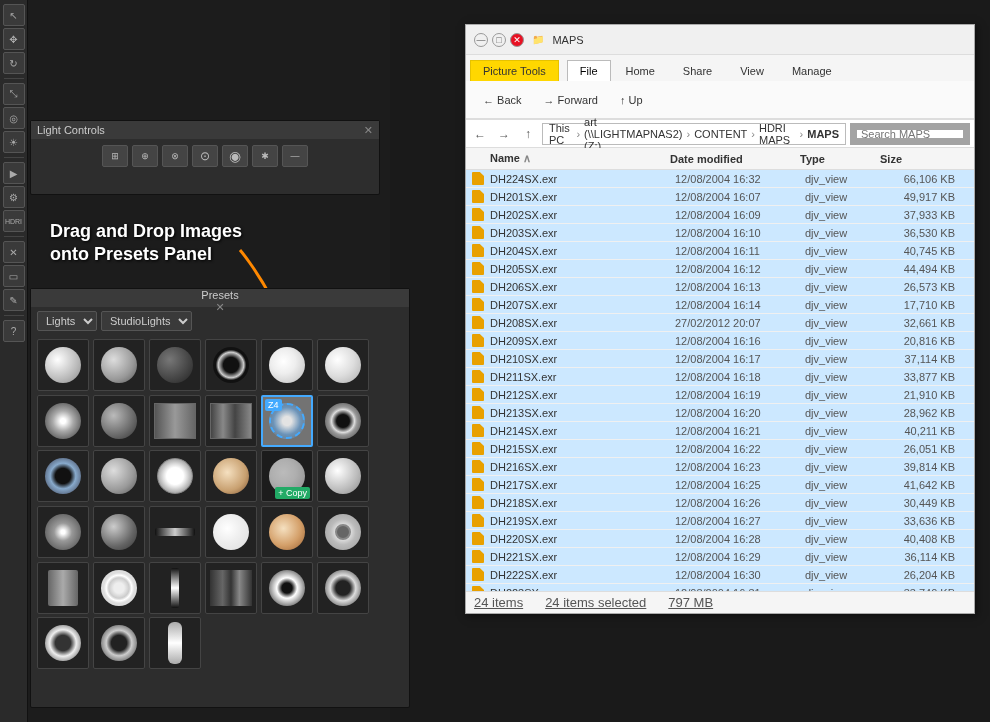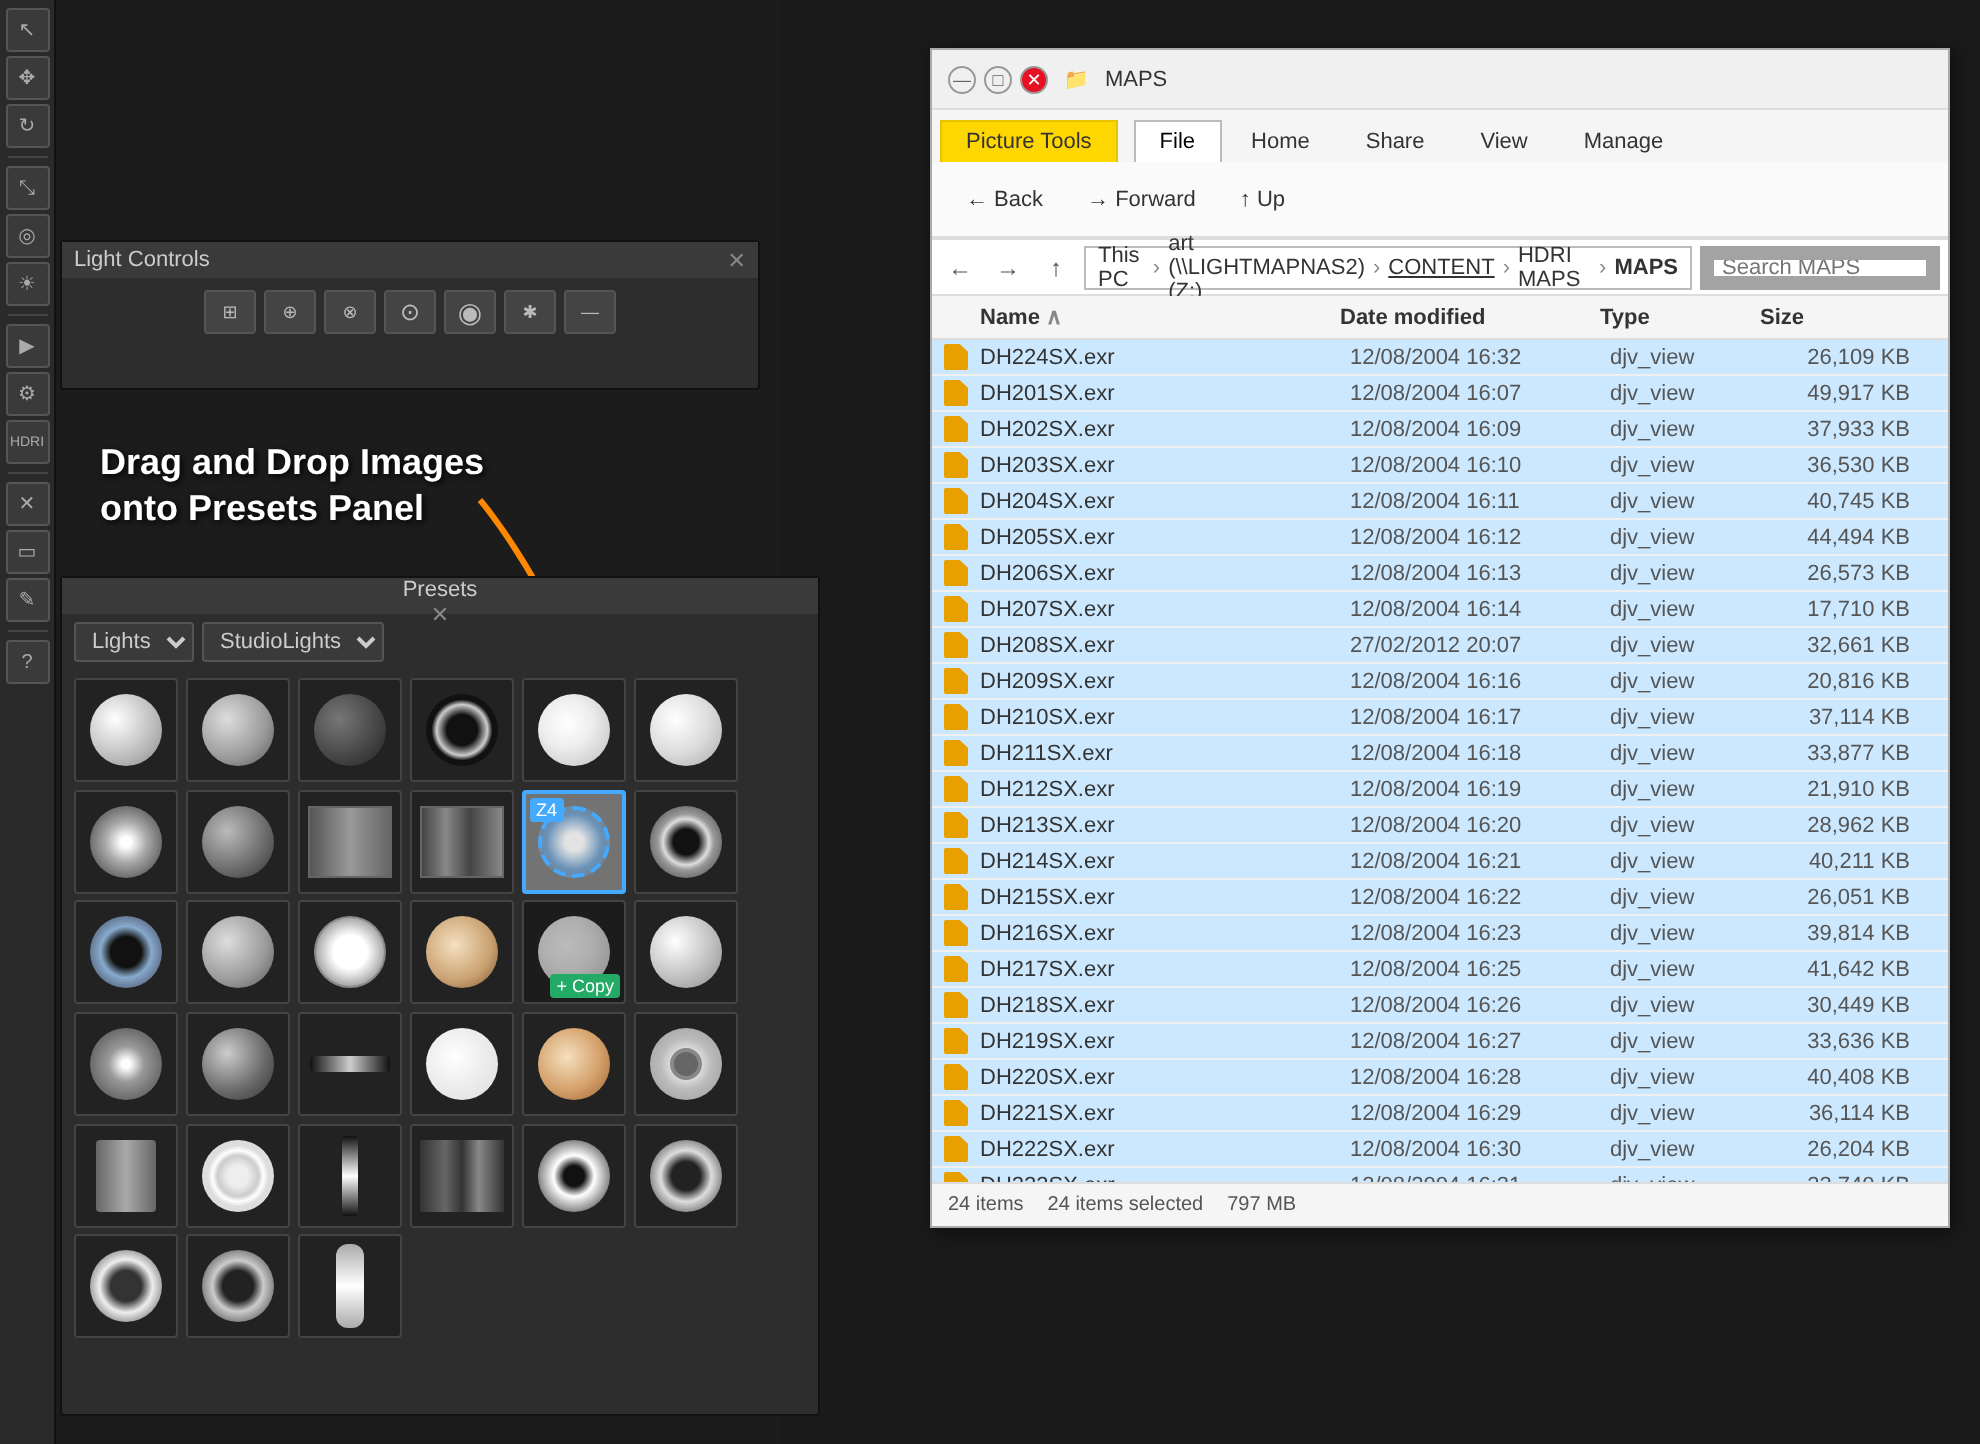--- a/index.html
+++ b/index.html
@@ -444,23 +444,24 @@
     .fe-file-date { width: 130px; font-size: 11px; color: #555; }
     .fe-file-type { width: 80px; font-size: 11px; color: #555; }
     .fe-file-size { width: 70px; font-size: 11px; color: #555; text-align: right; }
     .fe-status-bar {
       height: 22px;
       background: #f5f5f5;
       border-top: 1px solid #ddd;
       display: flex;
       align-items: center;
       padding: 0 8px;
-      font-size: 10px;
+      font-size: 13px;
       color: #555;
-      gap: 12px;
+      gap: 22px;
+      text-decoration: underline;
     }
   </style>
 </head>
 <body>
 
 <div class="left-toolbar">
   <div class="toolbar-btn">↖</div>
   <div class="toolbar-btn">✥</div>
   <div class="toolbar-btn">↻</div>
   <div class="toolbar-sep"></div>
@@ -668,21 +669,21 @@
 
   <div class="fe-address-bar">
     <button class="fe-nav-btn">←</button>
     <button class="fe-nav-btn">→</button>
     <button class="fe-nav-btn">↑</button>
     <div class="fe-breadcrumb">
       <span style="cursor:pointer;">This PC</span>
       <span class="breadcrumb-sep">›</span>
       <span style="cursor:pointer;">art (\\LIGHTMAPNAS2) (Z:)</span>
       <span class="breadcrumb-sep">›</span>
-      <span style="cursor:pointer;text-decoration:underline;">CONTENT</span>
+      <span style="cursor:pointer;">CONTENT</span>
       <span class="breadcrumb-sep">›</span>
       <span style="cursor:pointer;">HDRI MAPS</span>
       <span class="breadcrumb-sep">›</span>
       <span style="cursor:pointer;font-weight:600;">MAPS</span>
     </div>
     <input class="fe-search" type="text" placeholder="Search MAPS" style="">
   </div>
 
   <div class="fe-column-header">
     <span class="fe-col fe-col-name">
@@ -694,21 +695,21 @@
   </div>
 
   <div class="fe-file-list" id="file-list">
   <div class="fe-file-row selected">
     <div class="fe-file-icon">
       <div class="file-icon-shape" style="background: #e8a000;"></div>
     </div>
     <span class="fe-file-name">DH224SX.exr</span>
     <span class="fe-file-date">12/08/2004 16:32</span>
     <span class="fe-file-type">djv_view</span>
-    <span class="fe-file-size">26,109 KB</span>
+    <span class="fe-file-size">66,106 KB</span>
   </div>
       <div class="fe-file-row selected">
     <div class="fe-file-icon">
       <div class="file-icon-shape" style="background: #e8a000;"></div>
     </div>
     <span class="fe-file-name">DH201SX.exr</span>
     <span class="fe-file-date">12/08/2004 16:07</span>
     <span class="fe-file-type">djv_view</span>
     <span class="fe-file-size">49,917 KB</span>
   </div>

